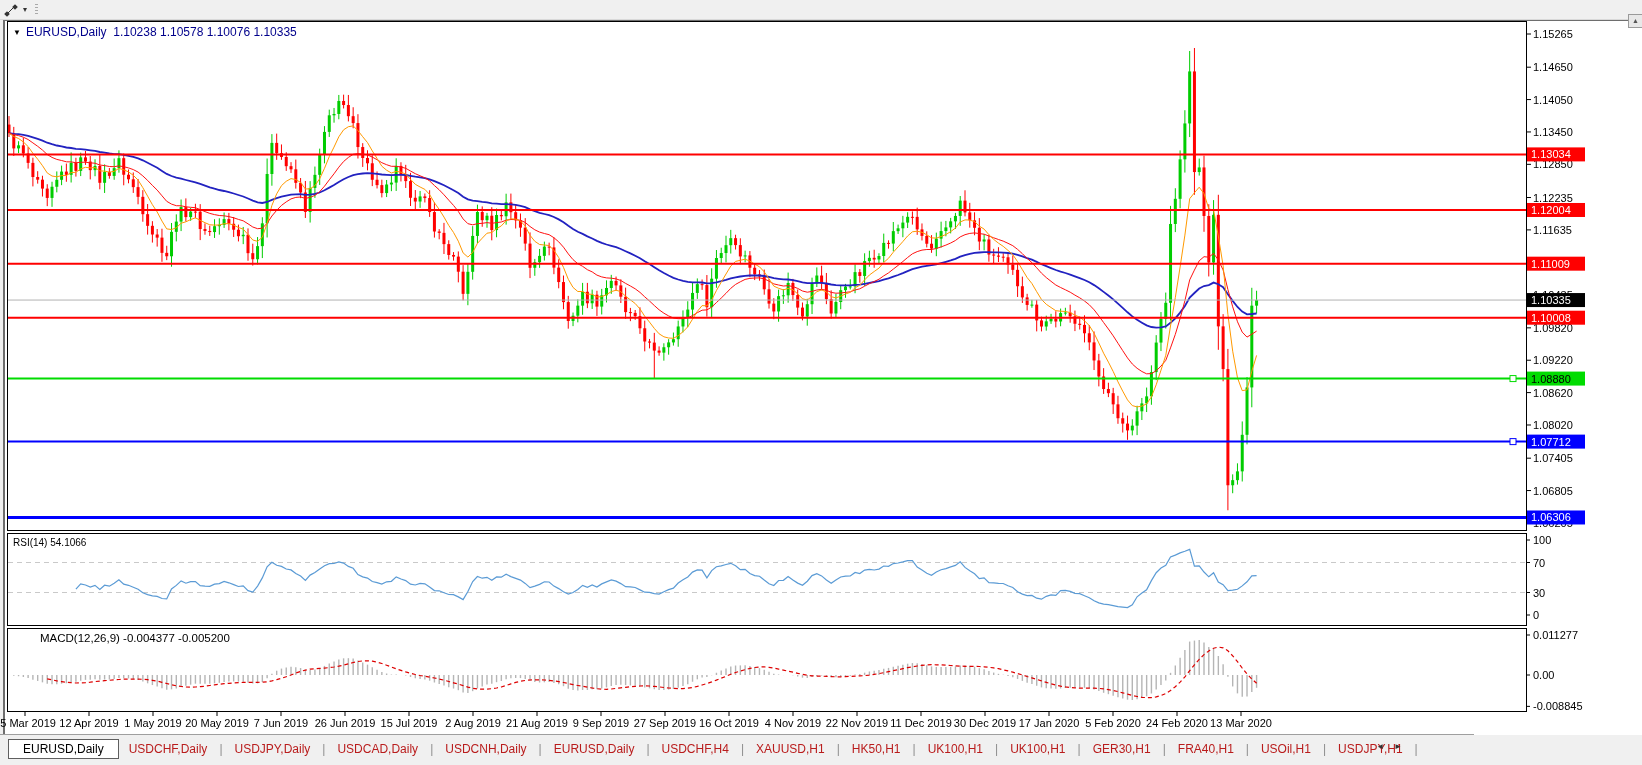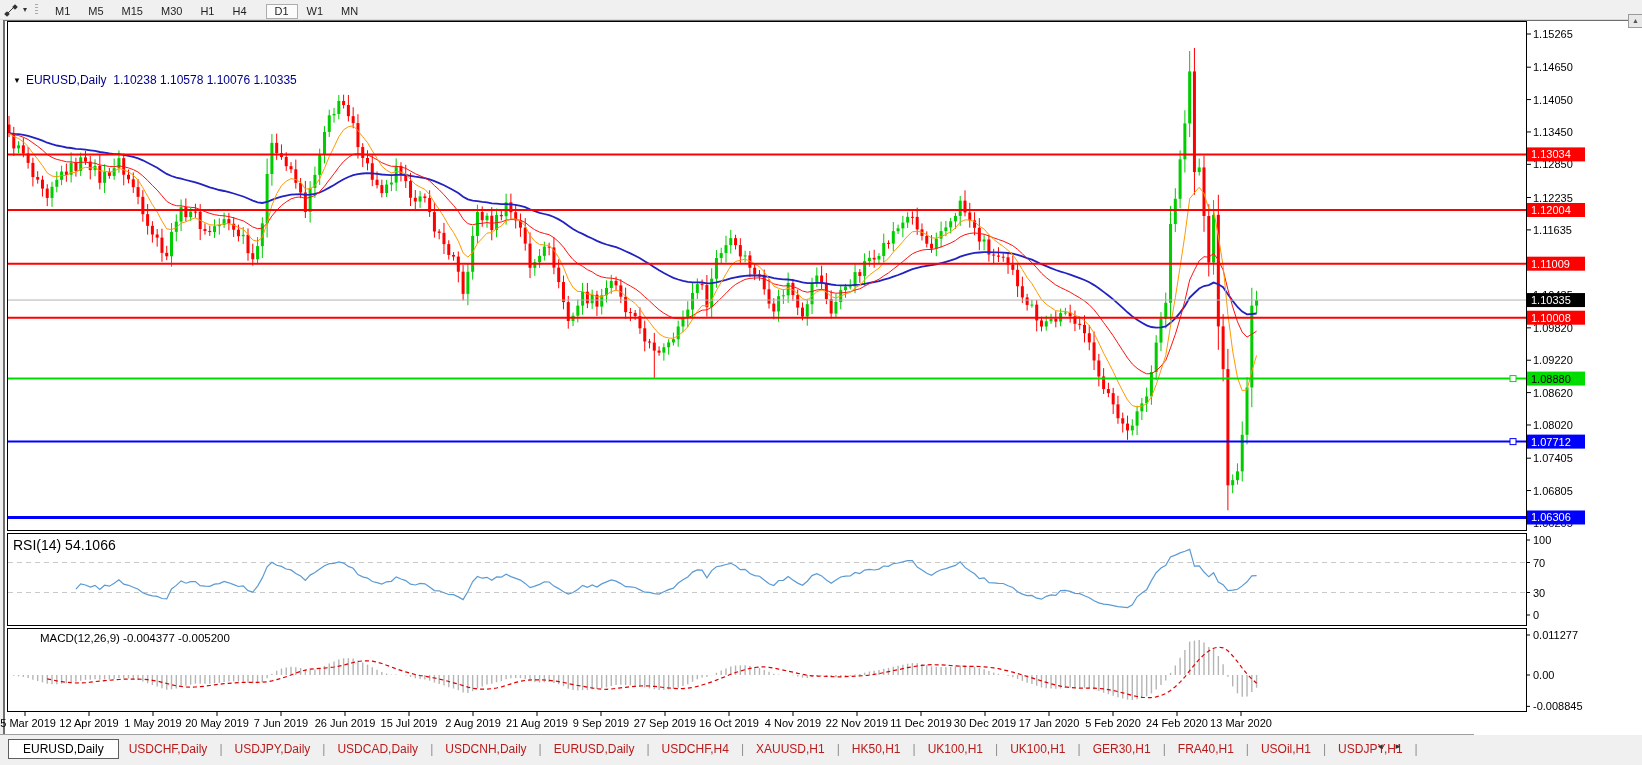--- a/index.html
+++ b/index.html
@@ -12,23 +12,23 @@
   .tf{display:inline-block;font-size:11px;color:#1f1f1f;padding:1px 9px;line-height:13px;}
   .tf.active{background:#fbfbfb;border:1px solid #adadad;padding:0 8px;}
   .tbsep{width:1px;height:13px;background:#c6c6c6;margin:0 5px;}
   
   #window{position:absolute;left:3px;top:20px;width:1639px;height:714px;background:#ffffff;border-left:2px solid #6e6e6e;border-top:1px solid #6e6e6e;}
   .panel{position:absolute;background:#ffffff;border:1px solid #000;box-sizing:border-box;}
   #main-panel{left:7px;top:21px;width:1520px;height:510px;}
   #rsi-panel{left:7px;top:533px;width:1520px;height:93px;}
   #macd-panel{left:7px;top:628px;width:1520px;height:84px;}
   #chart-svg{position:absolute;left:0;top:0;z-index:4;pointer-events:none;}
-  #chart-title{position:absolute;left:13px;top:25px;z-index:6;font-size:12px;color:#00008b;white-space:pre;margin-top:48px;}
+  #chart-title{position:absolute;left:13px;top:25px;z-index:6;font-size:12px;color:#00008b;white-space:pre;}
   #chart-title .caret{color:#000;font-size:8px;margin-right:5px;vertical-align:1px;}
-  #rsi-label{position:absolute;left:13px;top:537px;z-index:6;font-size:14px;color:#000;}
+  #rsi-label{position:absolute;left:13px;top:537px;z-index:6;font-size:10px;color:#000;}
   #macd-label{position:absolute;left:13px;top:632px;z-index:6;font-size:11.5px;color:#000;padding-left:27px;}
   #corner-box{position:absolute;left:1628px;top:14px;width:13px;height:12px;z-index:7;background:#e8e8e8;border:1px solid #9a9a9a;font-size:7px;color:#555;text-align:center;line-height:11px;}
   
   #tabbar{position:absolute;left:0;top:734px;width:1474px;height:31px;background:#f0f0f0;border-top:1px solid #9f9f9f;z-index:6;}
   #tabs{position:absolute;left:8px;top:3px;display:flex;align-items:center;height:22px;}
   .tab{font-size:12px;color:#b91c1c;padding:2px 10px;white-space:nowrap;}
   .tab.active{background:#fff;border:1px solid #5f5f5f;color:#000;padding:2px 14px;}
   .tab-sep{color:#8d8d8d;font-size:12px;margin:0 2px;}
   #tab-nav{position:absolute;right:72px;top:7px;font-size:8px;color:#333;display:flex;gap:10px;}
 </style>
@@ -39,21 +39,20 @@
   <div id="toolbar">
     <span id="tool-icon">
       <svg width="18" height="14" viewBox="0 0 18 14">
         <path d="M3 12 L13 2" stroke="#333" stroke-width="1" fill="none"></path>
         <rect x="2" y="9" width="4" height="4" transform="rotate(45 4 11)" fill="#333"></rect>
         <rect x="10" y="2" width="4" height="4" transform="rotate(45 12 4)" fill="#333"></rect>
       </svg>
     </span>
     <span id="tool-caret">▾</span>
     <span class="grip"></span>
-    <span id="tf-buttons"><span class="tf">M1</span><span class="tf">M5</span><span class="tf">M15</span><span class="tf">M30</span><span class="tf">H1</span><span class="tf">H4</span><span class="tbsep"></span><span class="tf active">D1</span><span class="tf">W1</span><span class="tf">MN</span><span class="tbsep"></span></span>
   </div>
 
   <div id="window"></div>
   <div id="main-panel" class="panel"></div>
   <div id="rsi-panel" class="panel"></div>
   <div id="macd-panel" class="panel"></div>
 
   <div id="chart-title"><span class="caret">▼</span><span>EURUSD,Daily  1.10238 1.10578 1.10076 1.10335</span></div>
   <div id="rsi-label">RSI(14) 54.1066</div>
   <div id="macd-label">MACD(12,26,9) -0.004377 -0.005200</div>

